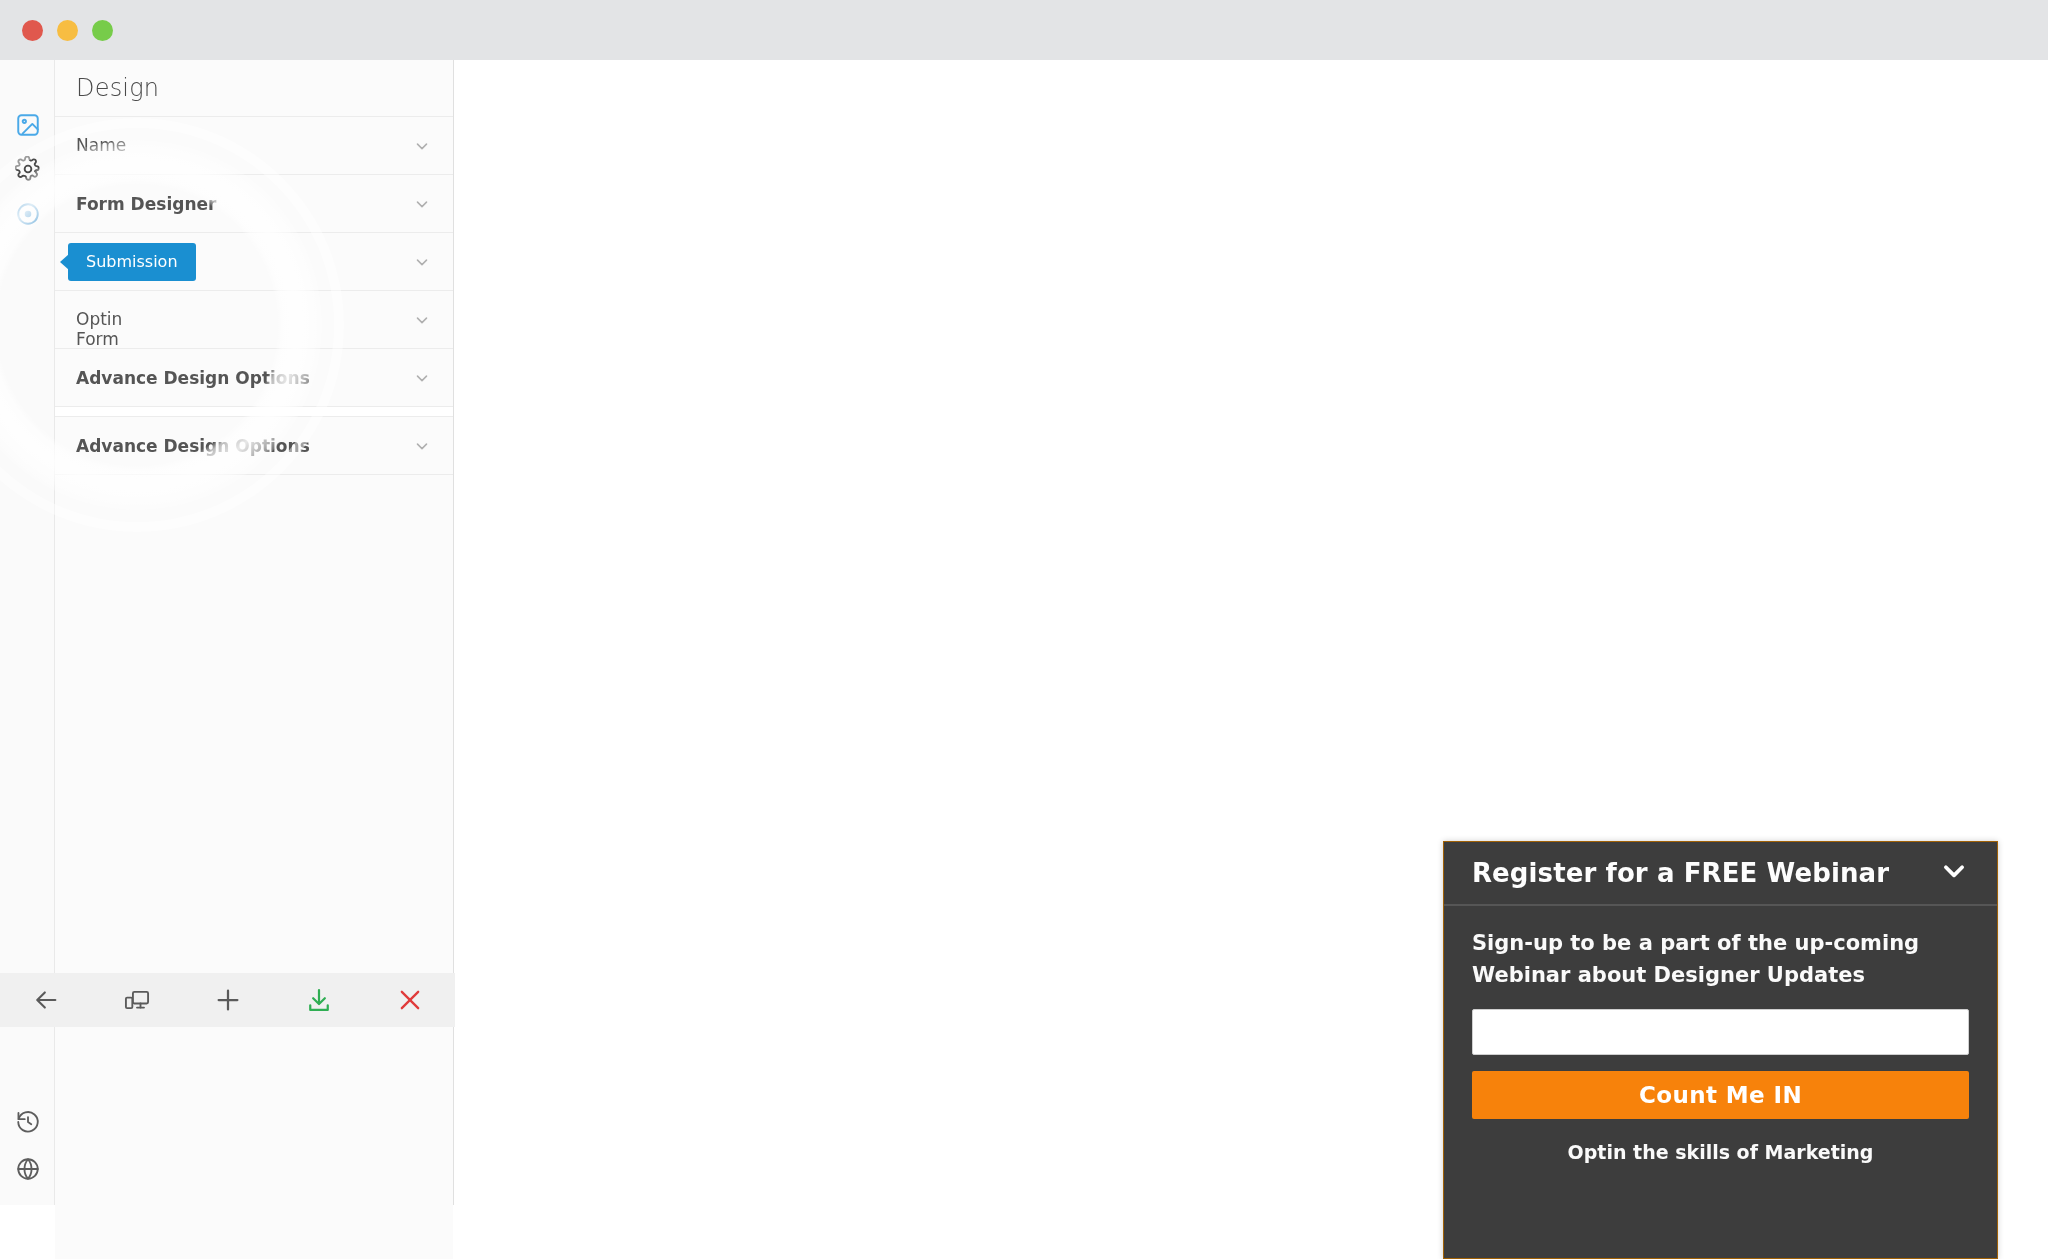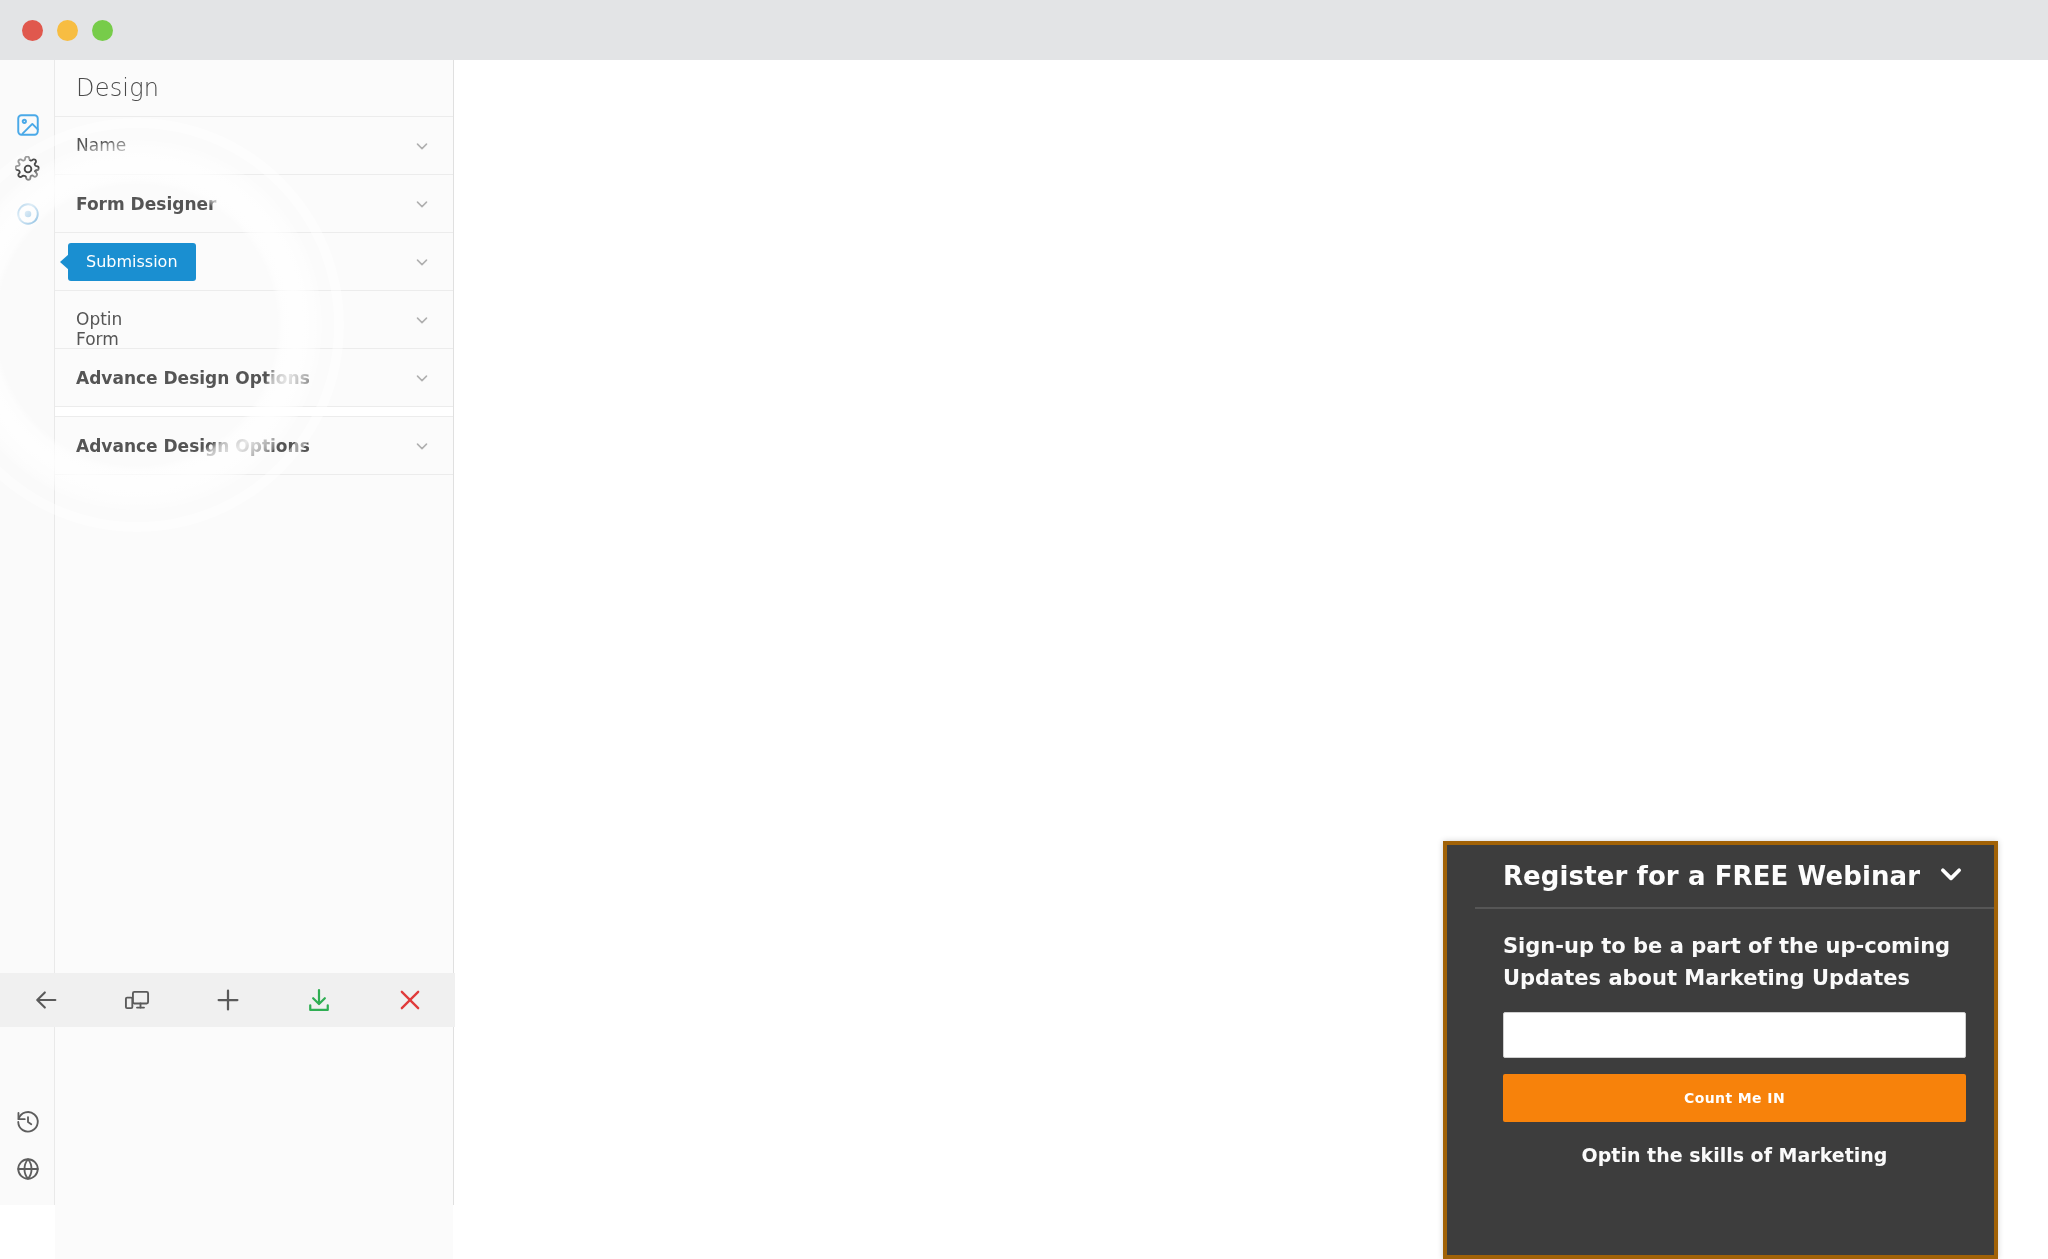--- a/index.html
+++ b/index.html
@@ -189,25 +189,24 @@
     width: 1593px; height: 1199px;
     background: #ffffff;
   }
 
   
   .optin {
     position: absolute;
     left: 1443px; top: 841px;
     width: 555px; height: 418px;
     background: #3d3d3d;
-    border: 4px solid #a16207;
+    border: 1px solid #a16207;
     box-shadow: 0 0 6px rgba(0,0,0,0.18);
     overflow: hidden;
     font-family: "DejaVu Sans", "Liberation Sans", sans-serif;
-    padding-left: 28px;
   }
   .optin-head {
     height: 64px;
     background: #3d3d3d;
     border-bottom: 2px solid #565656;
     display: flex;
     align-items: center;
     justify-content: space-between;
     padding: 0 28px 0 28px;
   }
@@ -241,21 +240,21 @@
   }
   .optin-btn {
     display: block;
     width: 100%;
     height: 48px;
     margin-top: 16px;
     background: #f7820b;
     border: none;
     border-radius: 2px;
     color: #ffffff;
-    font-size: 14px;
+    font-size: 23px;
     font-weight: 700;
     letter-spacing: 0.4px;
     cursor: pointer;
     font-family: "DejaVu Sans", "Liberation Sans", sans-serif;
   }
   .optin-foot {
     text-align: center;
     color: #fafafa;
     font-size: 19px;
     font-weight: 600;
@@ -437,21 +436,21 @@
     <div class="optin-head">
       <span class="optin-title">Register for a FREE Webinar</span>
       <span>
         <svg width="30" height="30" viewBox="0 0 24 24" fill="none" stroke="#ffffff" stroke-width="3" stroke-linecap="round" stroke-linejoin="round">
           <polyline points="5.5,9 12,15.5 18.5,9"></polyline>
         </svg>
       </span>
     </div>
 
     <div class="optin-body">
-      <div class="optin-sub">Sign-up to be a part of the up-coming Updates about Marketing Updates</div>
+      <div class="optin-sub">Sign-up to be a part of the up-coming Webinar about Designer Updates</div>
 
       <input class="optin-input" type="text" placeholder="" style="">
 
       <button class="optin-btn">Count Me IN</button>
 
       <div class="optin-foot">Optin the skills of Marketing</div>
     </div>
 
   </div>
 

